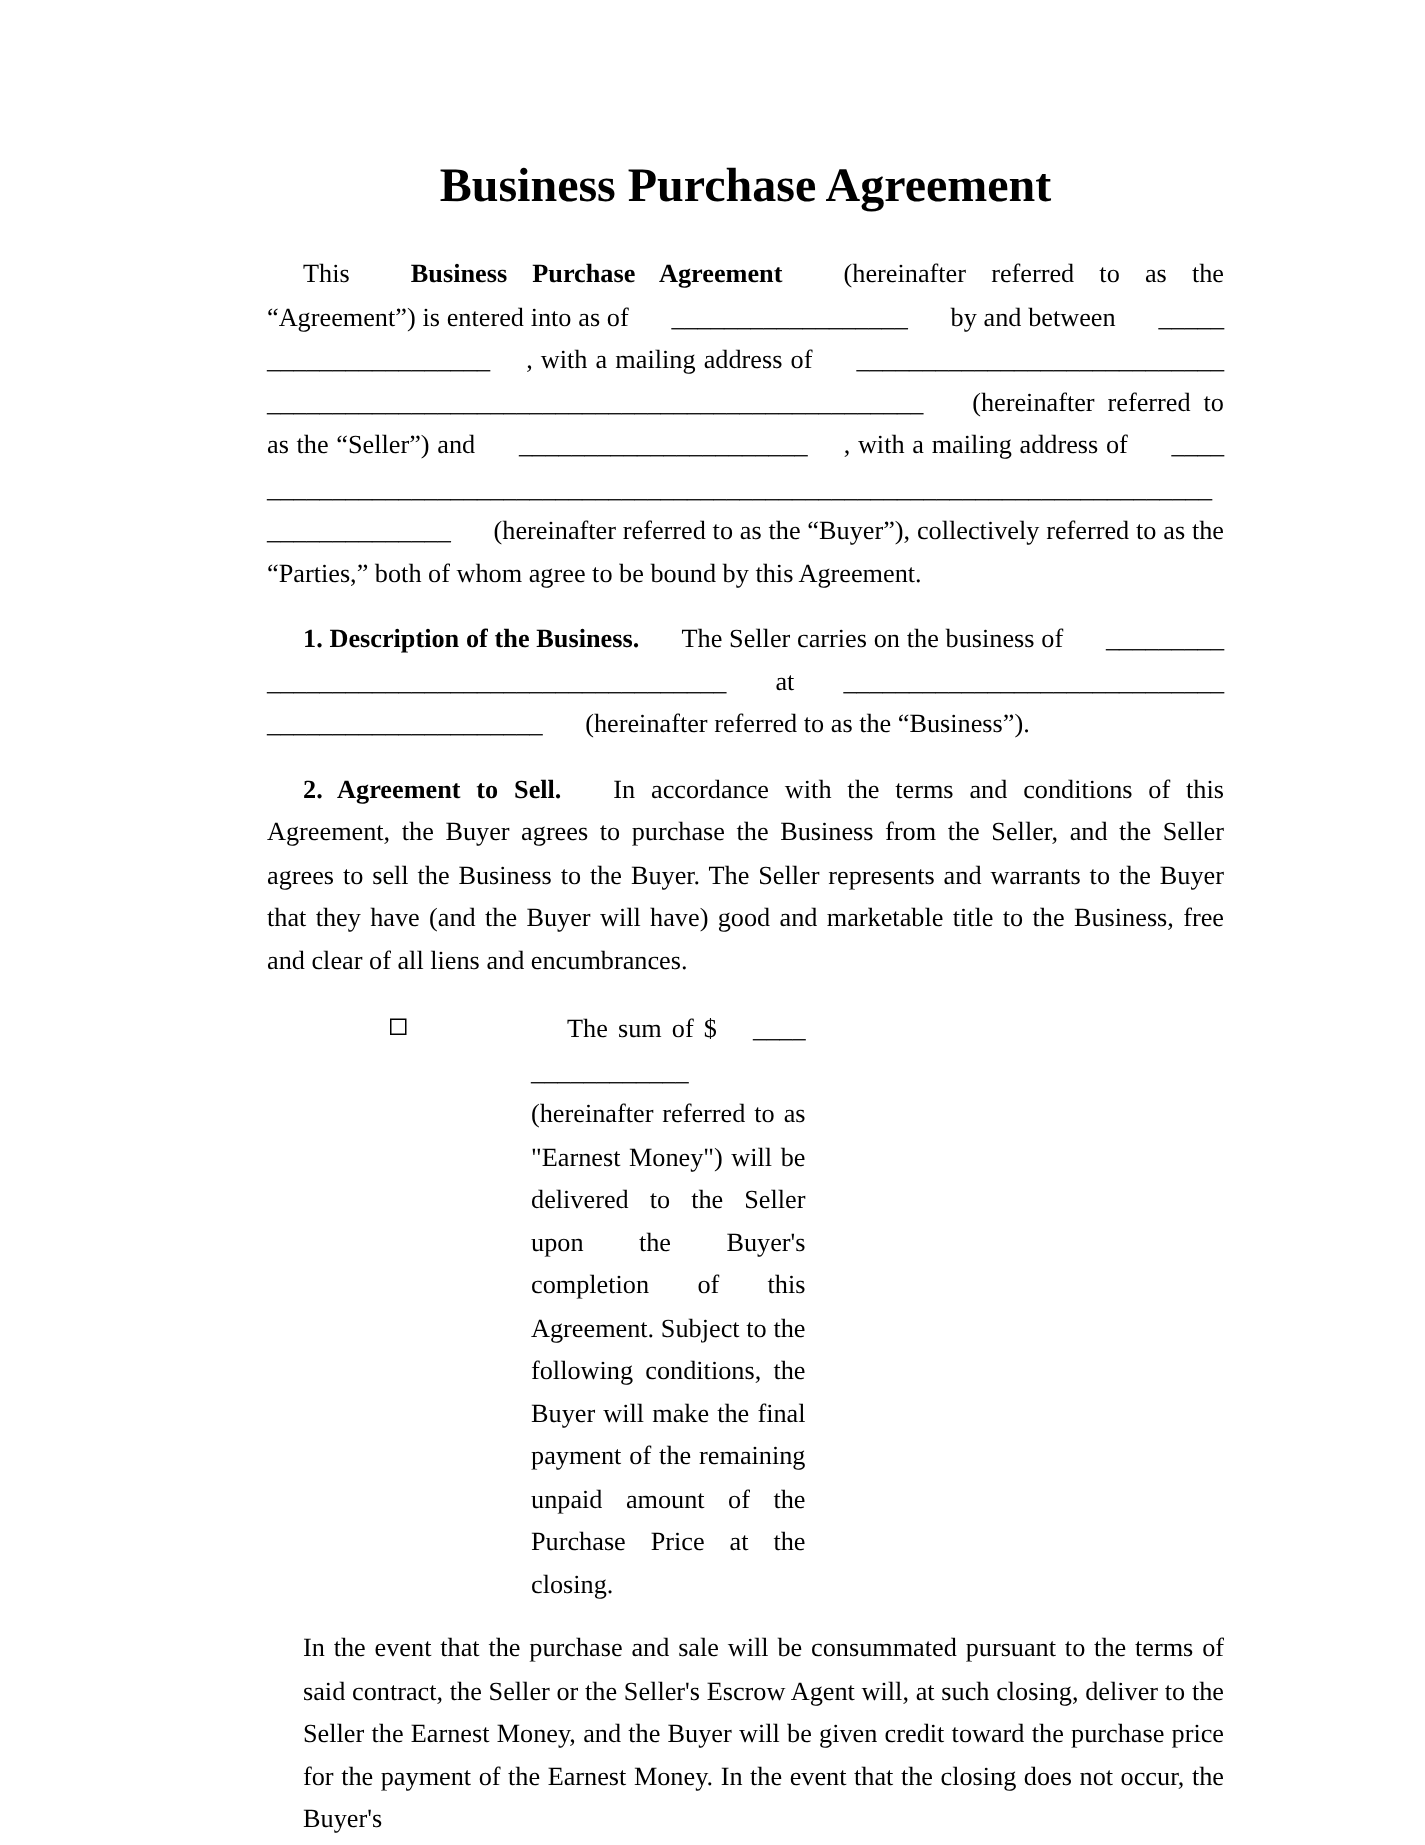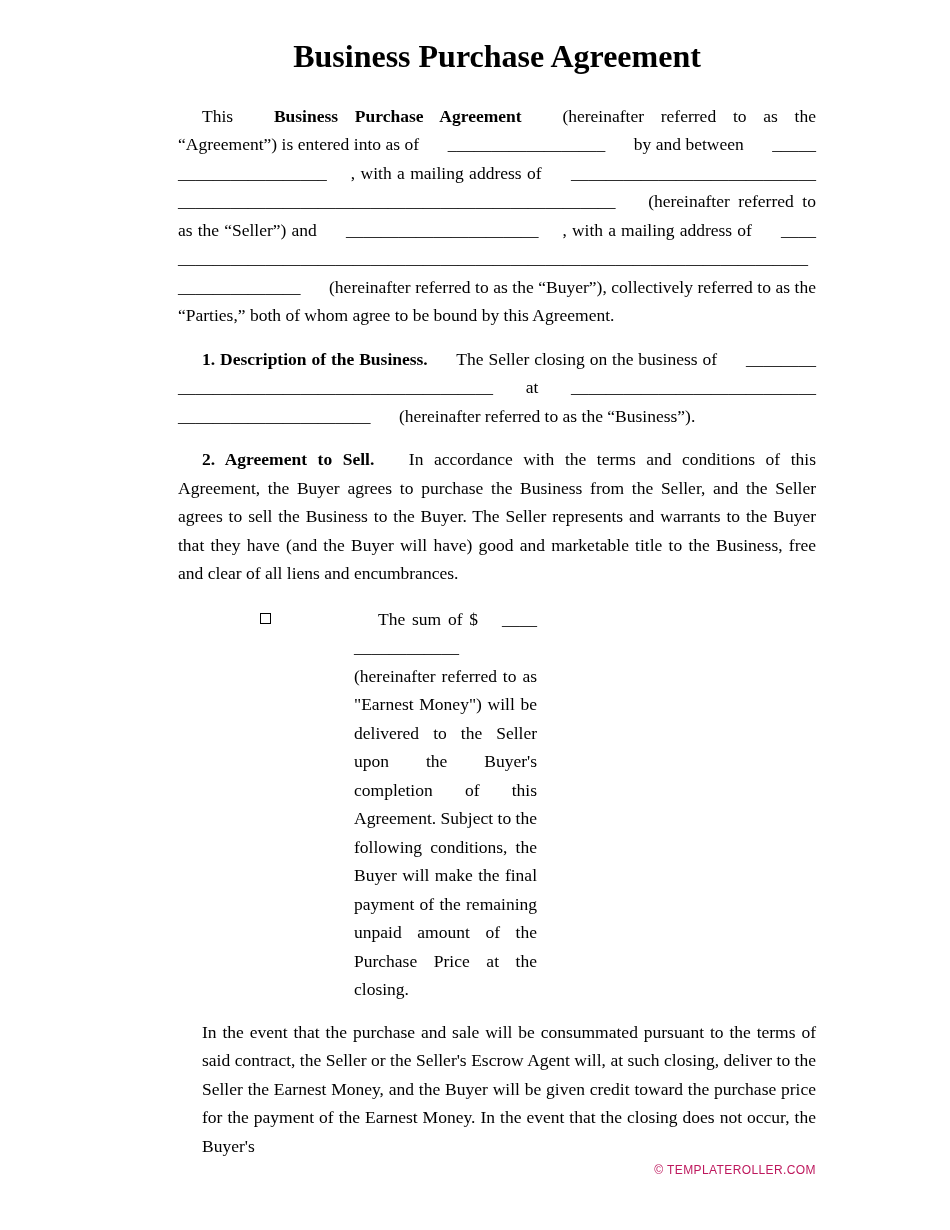--- a/index.html
+++ b/index.html
@@ -8,21 +8,20 @@
     width: 818px;
     height: 1230px;
     margin: 0 auto;
     padding: 104px 68px 52px 112px;
     background: #ffffff;
     color: #000000;
     font-family: "Liberation Serif", serif;
     display: flex;
     flex-direction: column;
     overflow: hidden;
-    justify-content: flex-end;
   }
   h1.doc-title {
     margin: 0 0 26px 0;
     font-size: 32px;
     line-height: 1.2;
     font-weight: 700;
     text-align: center;
     font-family: "Liberation Serif", serif;
   }
   p.body {
@@ -82,21 +81,21 @@
 </style>
 </head>
 <body>
 
 <div class="page">
 
   <h1 class="doc-title">Business Purchase Agreement</h1>
 
   <p class="body"><span>This </span><span class="bold">Business Purchase Agreement</span><span> (hereinafter referred to as the “Agreement”) is entered into as of </span><span class="blank">__________________</span><span> by and between </span><span class="blank">______________________</span><span>, with a mailing address of </span><span class="blank">______________________________________________________________________________</span><span> (hereinafter referred to as the “Seller”) and </span><span class="blank">______________________</span><span>, with a mailing address of </span><span class="blank">__________________________________________________________________________________________</span><span> (hereinafter referred to as the “Buyer”), collectively referred to as the “Parties,” both of whom agree to be bound by this Agreement.</span></p>
 
-  <p class="body"><span class="bold">1. Description of the Business.</span><span> The Seller closing on the business of </span><span class="blank">____________________________________________</span><span> at </span><span class="blank">__________________________________________________</span><span> (hereinafter referred to as the “Business”).</span></p>
+  <p class="body"><span class="bold">1. Description of the Business.</span><span> The Seller carries on the business of </span><span class="blank">____________________________________________</span><span> at </span><span class="blank">__________________________________________________</span><span> (hereinafter referred to as the “Business”).</span></p>
 
   <p class="body"><span class="bold">2. Agreement to Sell.</span><span> In accordance with the terms and conditions of this Agreement, the Buyer agrees to purchase the Business from the Seller, and the Seller agrees to sell the Business to the Buyer. The Seller represents and warrants to the Buyer that they have (and the Buyer will have) good and marketable title to the Business, free and clear of all liens and encumbrances.</span></p>
 
   <div class="payment-block">
 
     <div class="options">
       <div class="option option-1">
         <span class="checkbox"></span>
         <span class="option-text"><span>The sum of $</span><span class="blank">________________</span><span> (hereinafter referred to as "Earnest Money") will be delivered to the Seller upon the Buyer's completion of this Agreement. Subject to the following conditions, the Buyer will make the final payment of the remaining unpaid amount of the Purchase Price at the closing.</span></span>
       </div>

